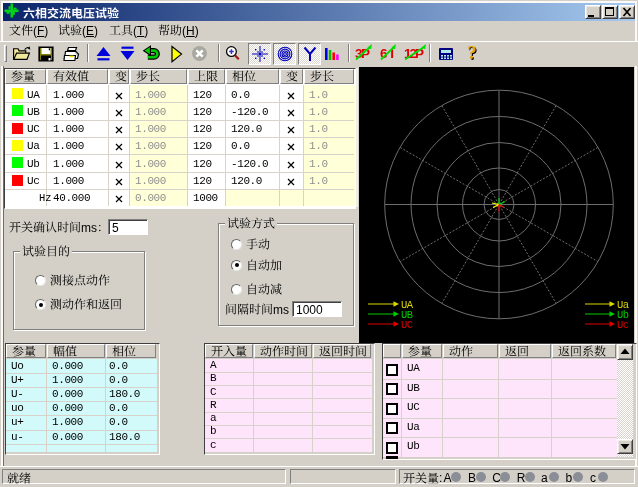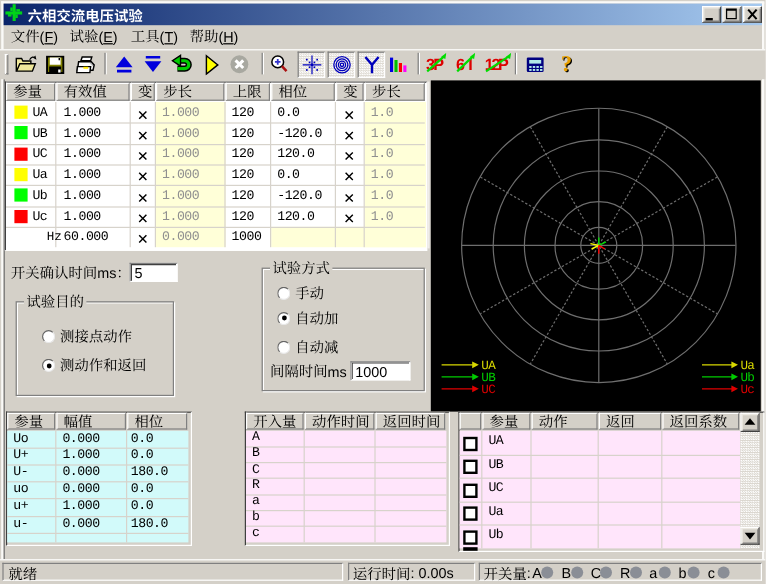--- a/index.html
+++ b/index.html
@@ -440,21 +440,21 @@
     <div style="position:absolute;left:135px;top:175px;width:55px;height:14px;font:11px 'Liberation Mono';letter-spacing:-0.4px;color:#909090;">1.000</div>
     <div style="position:absolute;left:193px;top:175px;width:34px;height:14px;font:11px 'Liberation Mono';letter-spacing:-0.4px;">120</div>
     <div style="position:absolute;left:231px;top:175px;width:50px;height:14px;font:11px 'Liberation Mono';letter-spacing:-0.4px;">120.0</div>
     <div style="position:absolute;left:287px;top:178px;width:8px;height:8px;">
       <svg width="8" height="8" viewBox="0 0 8 8" style="display:block">
         <path d="M1 1l6 6M7 1l-6 6" stroke="#000" stroke-width="1.2"></path>
       </svg>
     </div>
     <div style="position:absolute;left:309px;top:175px;width:40px;height:14px;font:11px 'Liberation Mono';letter-spacing:-0.4px;color:#909090;">1.0</div>
     <div style="position:absolute;left:39px;top:192.3px;width:30px;height:14px;font:11px 'Liberation Mono';letter-spacing:-0.4px;letter-spacing:0;font-size:10.5px;">Hz</div>
-    <div style="position:absolute;left:53px;top:192.3px;width:55px;height:14px;font:11px 'Liberation Mono';letter-spacing:-0.4px;">60.000</div>
+    <div style="position:absolute;left:53px;top:192.3px;width:55px;height:14px;font:11px 'Liberation Mono';letter-spacing:-0.4px;">40.000</div>
     <div style="position:absolute;left:115px;top:195.3px;width:8px;height:8px;">
       <svg width="8" height="8" viewBox="0 0 8 8" style="display:block">
         <path d="M1 1l6 6M7 1l-6 6" stroke="#000" stroke-width="1.2"></path>
       </svg>
     </div>
     <div style="position:absolute;left:135px;top:192.3px;width:55px;height:14px;font:11px 'Liberation Mono';letter-spacing:-0.4px;color:#909090;">0.000</div>
     <div style="position:absolute;left:193px;top:192.3px;width:34px;height:14px;font:11px 'Liberation Mono';letter-spacing:-0.4px;">1000</div>
     <div style="position:absolute;left:231px;top:192.3px;width:50px;height:14px;font:11px 'Liberation Mono';letter-spacing:-0.4px;"></div>
     <div style="position:absolute;left:9px;top:221px;width:160px;height:15px;white-space:nowrap;"><svg class="zh " width="72" height="14" viewBox="0 0 72 14" style="vertical-align:top">
         <g fill="#000" transform="translate(0,10.56) scale(0.012,-0.012)">
@@ -732,28 +732,20 @@
     <div style="position:absolute;left:0px;top:466px;width:638px;height:21px;background:#d4d0c8;border-top:1px solid #fff;"></div>
     <div style="position:absolute;left:2px;top:469px;width:284px;height:15px;border:1px solid;border-color:#808080 #fff #fff #808080;"></div>
     <div style="position:absolute;left:290px;top:469px;width:106px;height:15px;border:1px solid;border-color:#808080 #fff #fff #808080;"></div>
     <div style="position:absolute;left:399px;top:469px;width:236px;height:15px;border:1px solid;border-color:#808080 #fff #fff #808080;"></div>
     <div style="position:absolute;left:7px;top:472px;width:40px;height:14px;"><svg class="zh " width="24" height="14" viewBox="0 0 24 14" style="vertical-align:top">
         <g fill="#000" transform="translate(0,10.56) scale(0.012,-0.012)">
           <use href="#z5C31" x="0"></use>
           <use href="#z7EEA" x="1000"></use>
         </g>
       </svg></div>
-    <div style="position:absolute;left:294px;top:472px;width:100px;height:14px;white-space:nowrap;"><svg class="zh " width="48" height="14" viewBox="0 0 48 14" style="vertical-align:top">
-        <g fill="#000" transform="translate(0,10.56) scale(0.012,-0.012)">
-          <use href="#z8FD0" x="0"></use>
-          <use href="#z884C" x="1000"></use>
-          <use href="#z65F6" x="2000"></use>
-          <use href="#z95F4" x="3000"></use>
-        </g>
-      </svg><span style="vertical-align:top;font-size:12px;line-height:13px">: 0.00s</span></div>
     <div style="position:absolute;left:403px;top:472px;width:50px;height:14px;white-space:nowrap;"><svg class="zh " width="36" height="14" viewBox="0 0 36 14" style="vertical-align:top">
         <g fill="#000" transform="translate(0,10.56) scale(0.012,-0.012)">
           <use href="#z5F00" x="0"></use>
           <use href="#z5173" x="1000"></use>
           <use href="#z91CF" x="2000"></use>
         </g>
       </svg><span style="vertical-align:top;font-size:12px;line-height:13px">:</span></div>
     <div style="position:absolute;left:443.5px;top:470.8px;width:10px;height:13px;font:12px 'Liberation Sans';">A</div>
     <div style="position:absolute;left:451.3px;top:472px;width:10px;height:10px;background:#8a8e96;border-radius:50%;"></div>
     <div style="position:absolute;left:467.9px;top:470.8px;width:10px;height:13px;font:12px 'Liberation Sans';">B</div>

